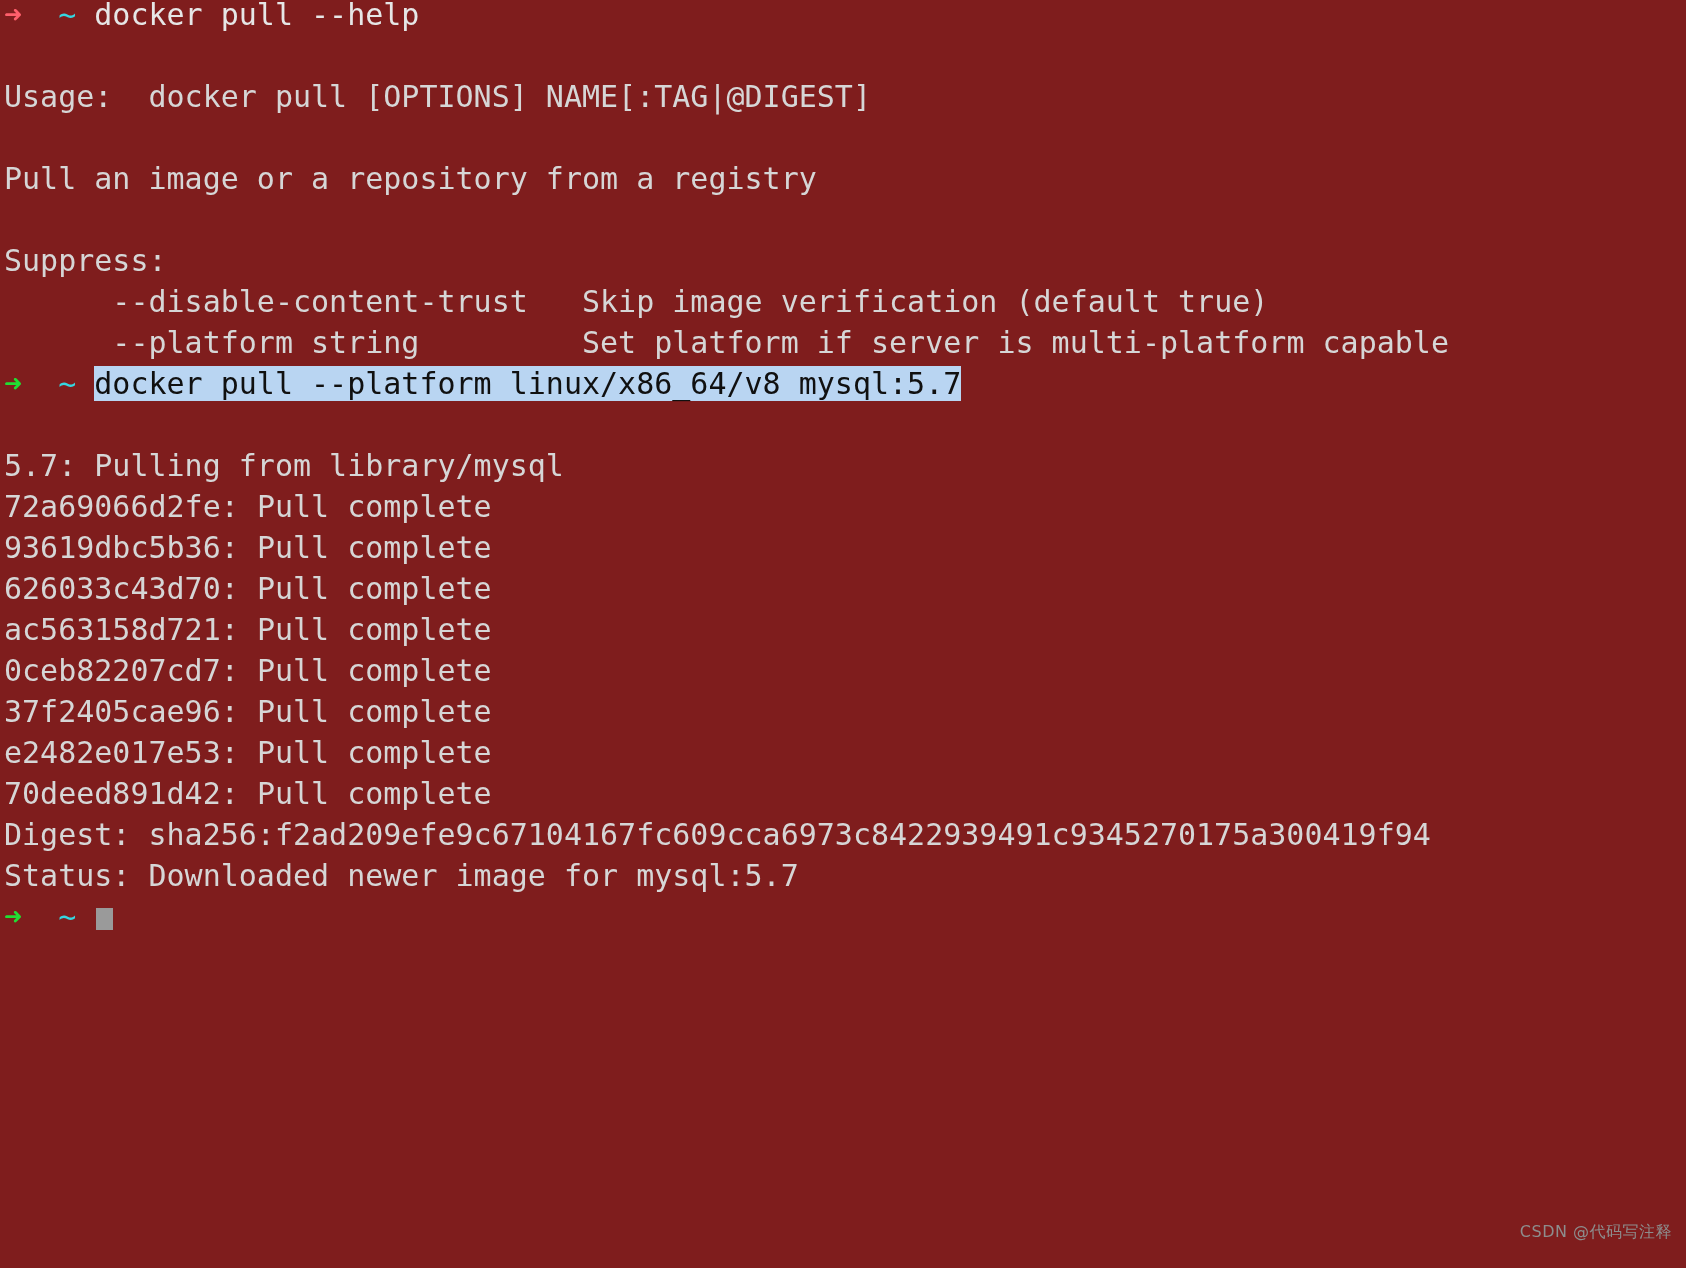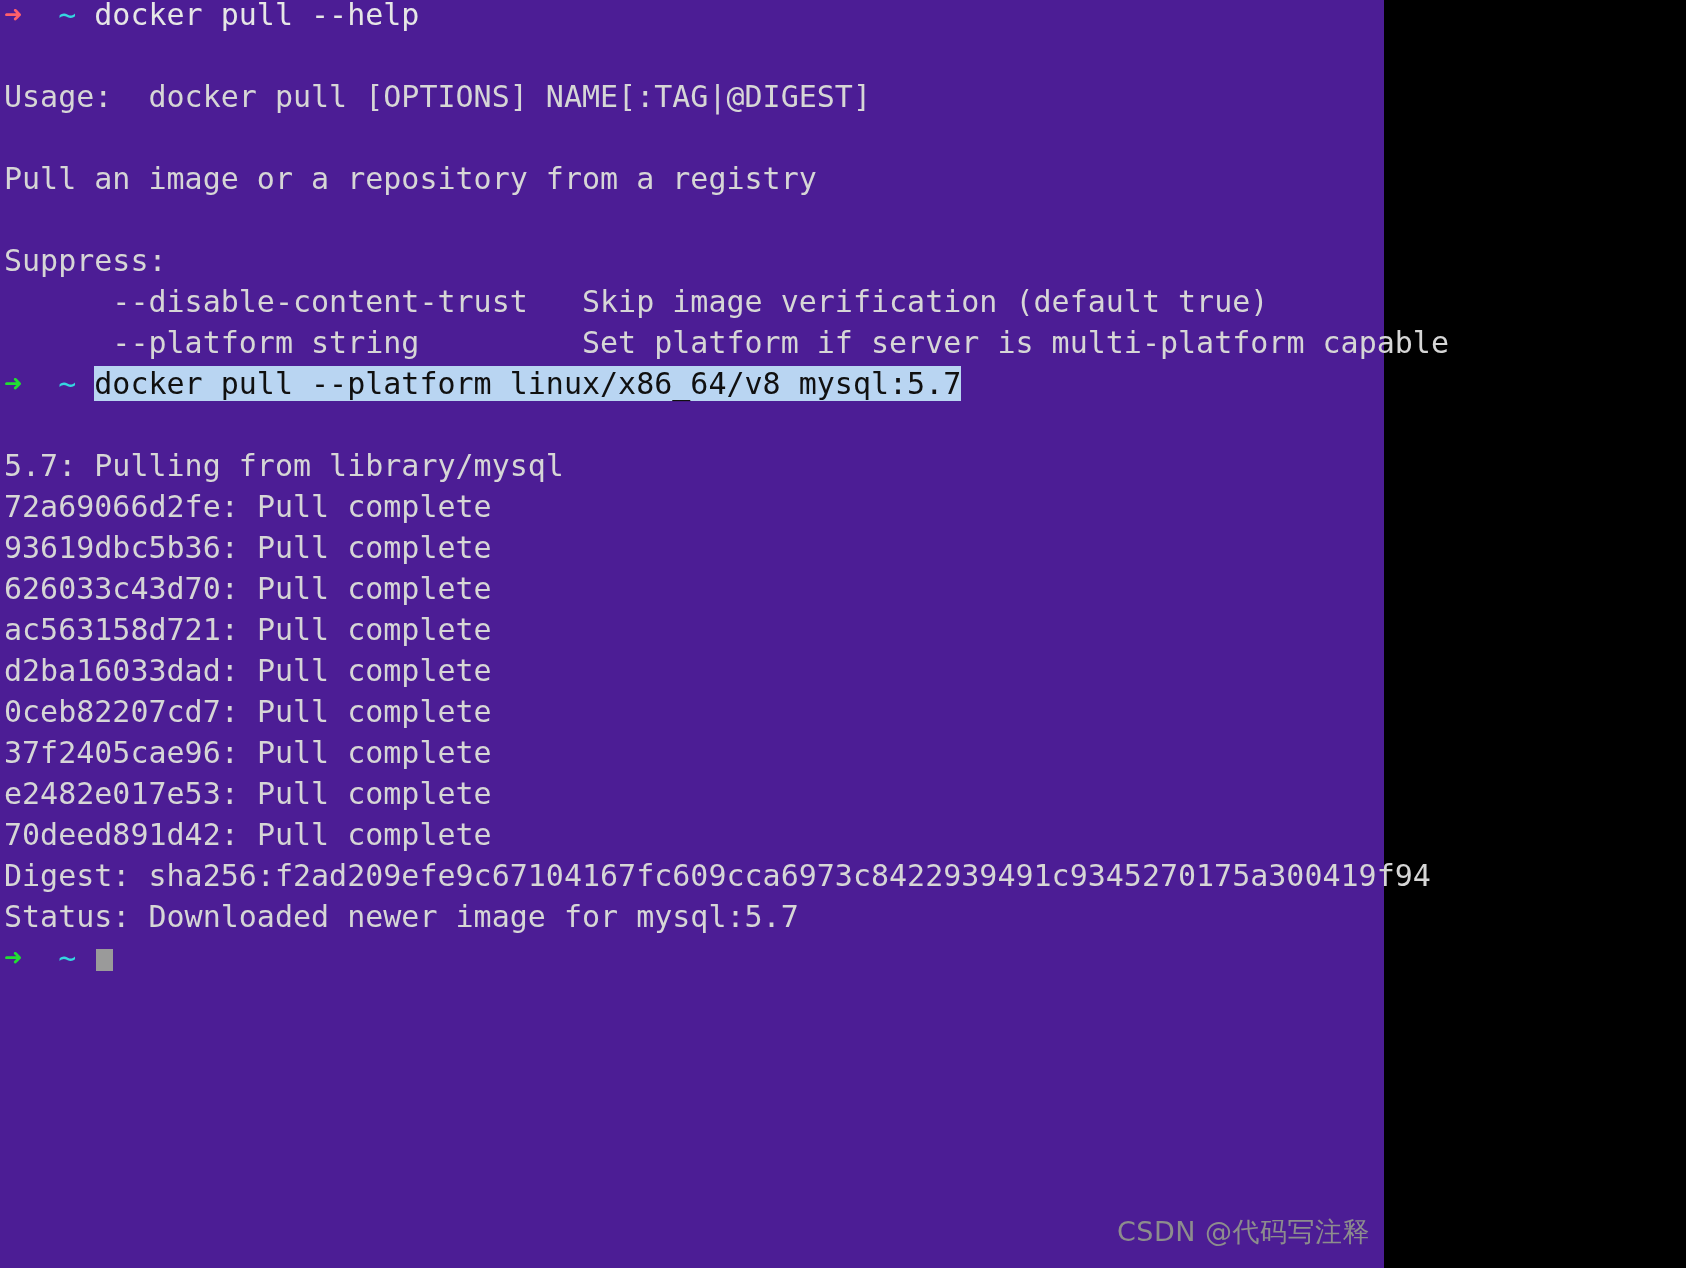--- a/index.html
+++ b/index.html
@@ -9,23 +9,23 @@
     background: #000000;
   }
   body {
     width: 1686px;
     height: 1268px;
     overflow: hidden;
     font-family: "DejaVu Sans Mono", "Liberation Mono", monospace;
   }
   .terminal {
     position: relative;
-    width: 1384px;
+    width: 1686px;
     height: 1268px;
-    background: #4c1d95;
+    background: #7f1d1d;
     color: #d4d4d4;
     font-family: "DejaVu Sans Mono", "Liberation Mono", monospace;
     font-size: 30px;
     line-height: 41px;
     padding: 0;
     box-sizing: border-box;
   }
   .screen {
     position: absolute;
     top: -6px;
@@ -66,21 +66,21 @@
     height: 22px;
     background: #9a9a9a;
     vertical-align: -3px;
     margin-left: 2px;
   }
   .watermark {
     position: absolute;
     right: 14px;
     bottom: 16px;
     color: #8d8d8d;
-    font-size: 27px;
+    font-size: 16px;
     font-family: "DejaVu Sans", "Liberation Sans", sans-serif;
     white-space: pre;
     letter-spacing: 0.5px;
   }
   .ln-indent { display: inline; }
 </style>
 </head>
 <body>
 
 <div class="terminal">
@@ -109,21 +109,20 @@
     <div class="line"><span class="prompt-arrow ok">➜</span><span class="ln-indent">  </span><span class="prompt-tilde">~</span><span class="ln-indent"> </span><span class="highlight">docker pull --platform linux/x86_64/v8 mysql:5.7</span></div>
 
     <div class="line blank">&nbsp;</div>
 
     <div class="line">5.7: Pulling from library/mysql</div>
 
     <div class="line"><span>72a69066d2fe</span><span>: </span><span>Pull complete</span></div>
     <div class="line"><span>93619dbc5b36</span><span>: </span><span>Pull complete</span></div>
     <div class="line"><span>626033c43d70</span><span>: </span><span>Pull complete</span></div>
     <div class="line"><span>ac563158d721</span><span>: </span><span>Pull complete</span></div>
-    <div class="line"><span>d2ba16033dad</span><span>: </span><span>Pull complete</span></div>
     <div class="line"><span>0ceb82207cd7</span><span>: </span><span>Pull complete</span></div>
     <div class="line"><span>37f2405cae96</span><span>: </span><span>Pull complete</span></div>
     <div class="line"><span>e2482e017e53</span><span>: </span><span>Pull complete</span></div>
     <div class="line"><span>70deed891d42</span><span>: </span><span>Pull complete</span></div>
 
     <div class="line">Digest: sha256:f2ad209efe9c67104167fc609cca6973c8422939491c9345270175a300419f94</div>
     <div class="line">Status: Downloaded newer image for mysql:5.7</div>
 
     <div class="line"><span class="prompt-arrow ok">➜</span><span class="ln-indent">  </span><span class="prompt-tilde">~</span><span class="ln-indent"> </span><span class="cursor-block"></span></div>
 

